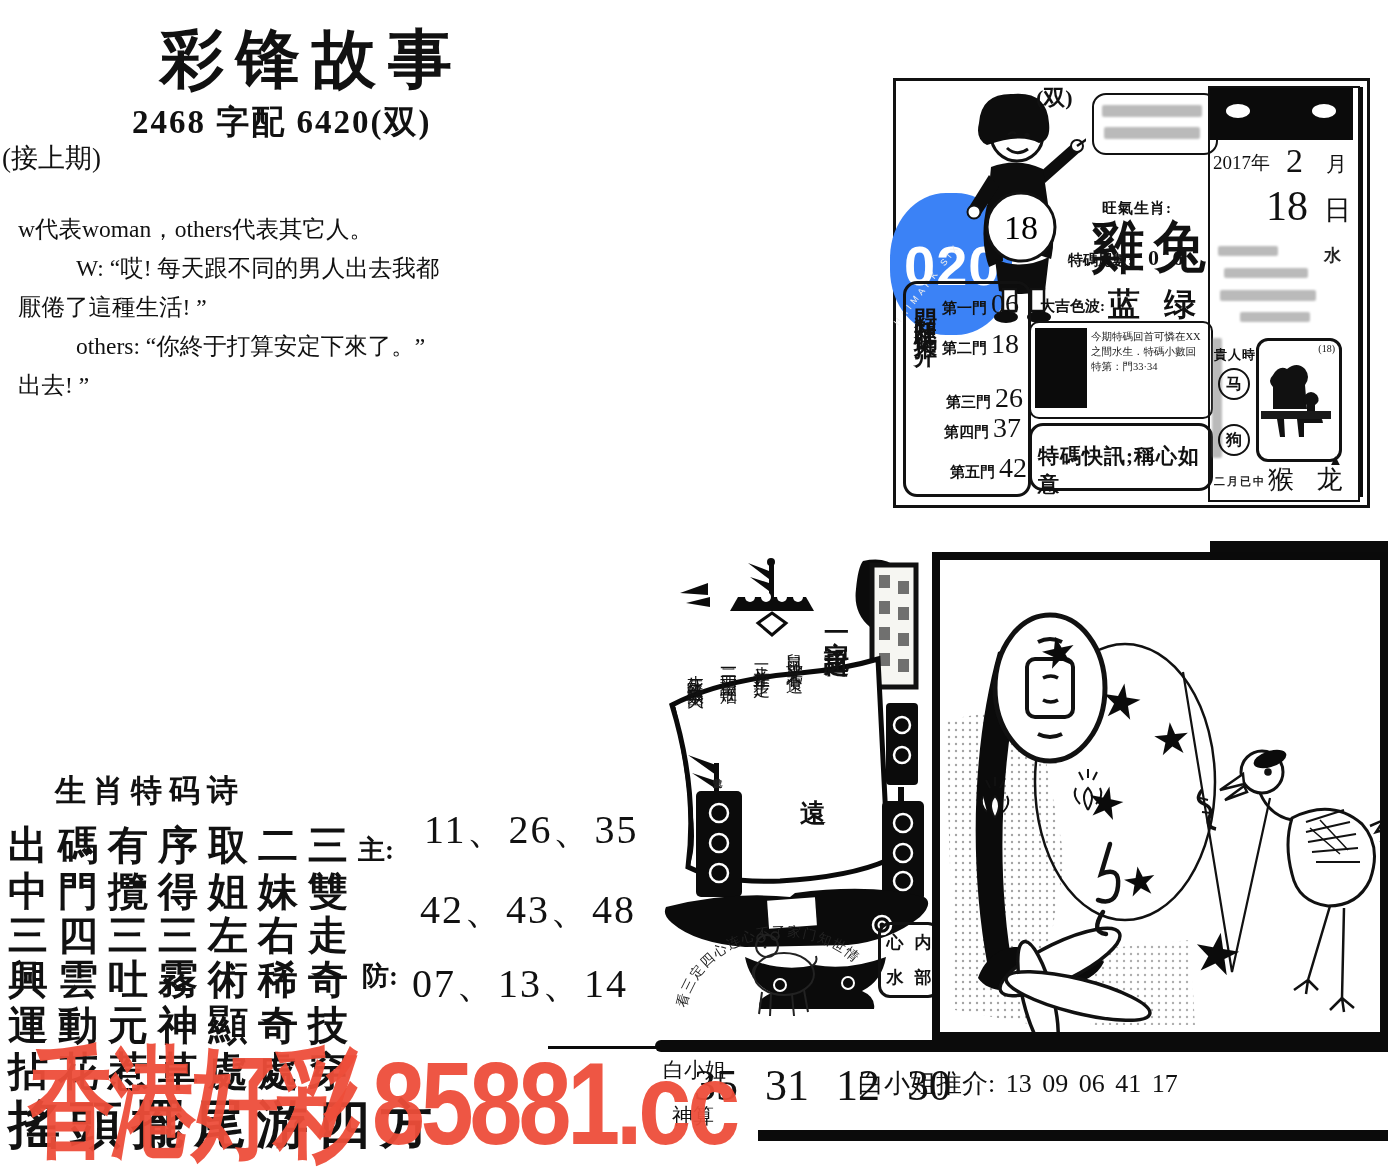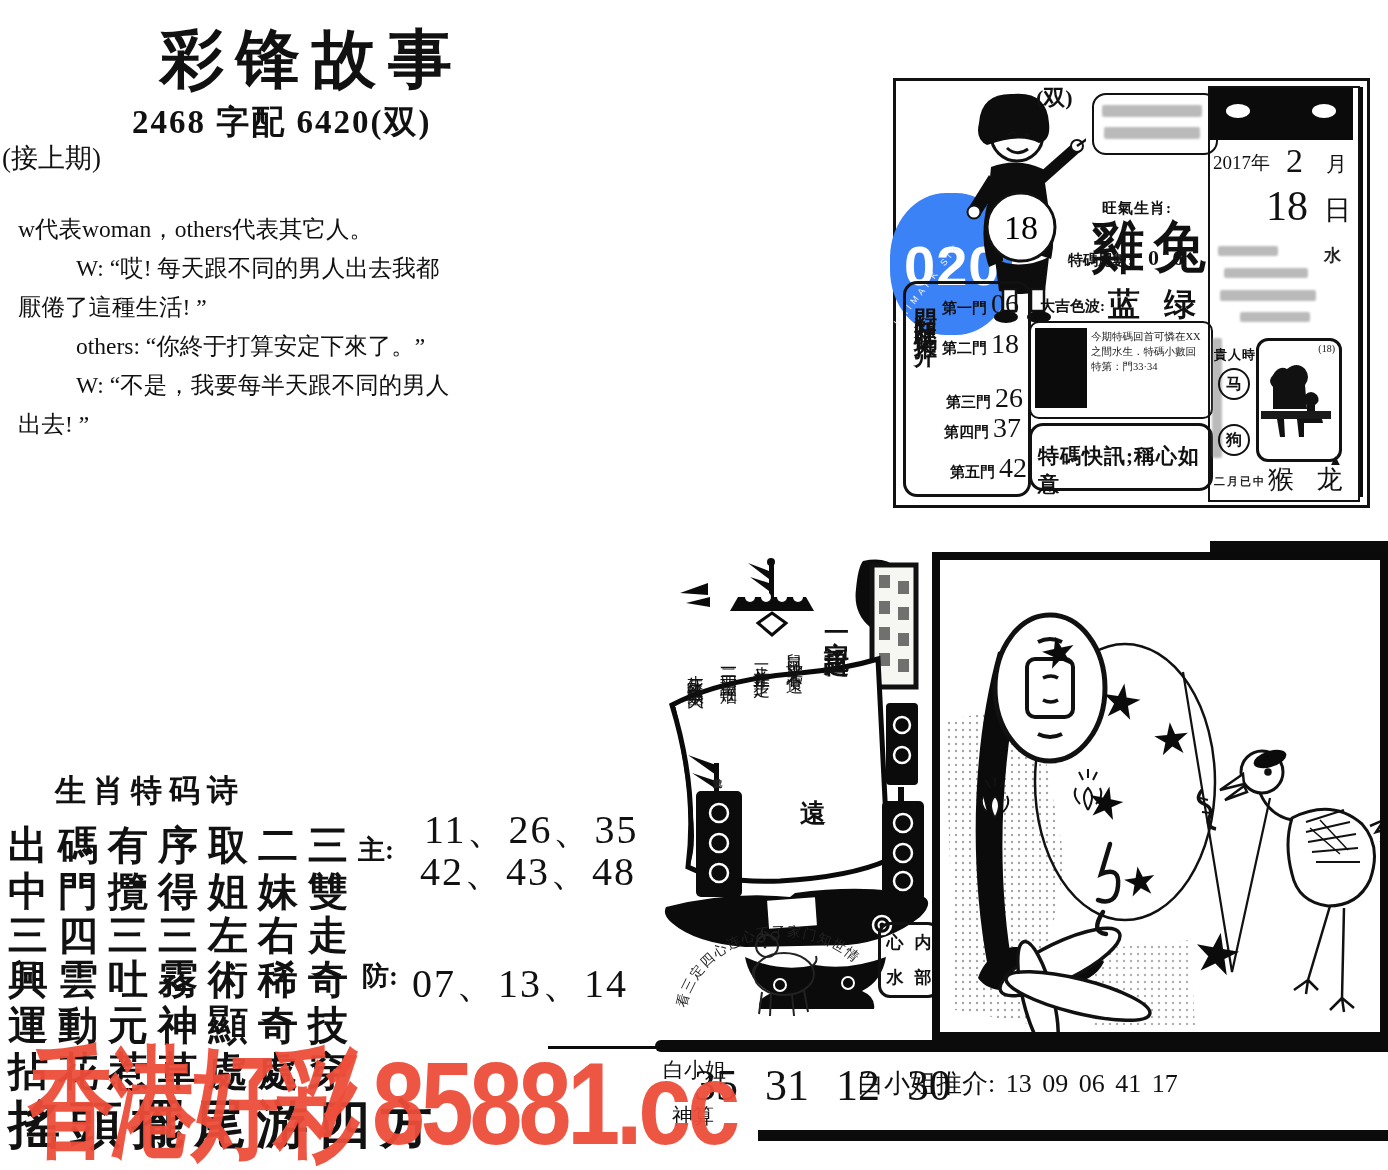--- a/index.html
+++ b/index.html
@@ -26,21 +26,20 @@
 
   <div class="abs b" style="left:160px;top:16px;font-size:64px;letter-spacing:12px;">彩锋故事</div>
   <div class="abs b" style="left:132px;top:100px;font-size:33px;letter-spacing:2px;">2468 字配 6420(双)</div>
   <div class="abs" style="left:2px;top:140px;font-size:27px;">(接上期)</div>
 
   <div class="abs" style="left:18px;top:210px;width:486px;font-size:23.5px;line-height:39px;">
     <div>w代表woman，others代表其它人。</div>
     <div style="padding-left:58px;">W: “哎! 每天跟不同的男人出去我都</div>
     <div>厭倦了這種生活! ”</div>
     <div style="padding-left:58px;">others: “你終于打算安定下來了。”</div>
-    <div style="padding-left:58px;">W: “不是，我要每半天跟不同的男人</div>
     <div>出去! ”</div>
   </div>
 
   <div class="abs cal-box" style="left:893px;top:78px;width:471px;height:424px;">
 
     <div class="abs" style="left:-6px;top:112px;width:122px;height:142px;background:#3b82f6;border-radius:46%;">
       <div class="abs sans b" style="left:14px;top:40px;font-size:56px;color:#fff;letter-spacing:1px;">020</div>
       <div class="abs sans" style="left:-14px;top:86px;font-size:9px;color:#eee;letter-spacing:4px;transform:rotate(-52deg);">HAIMARK SIX</div>
     </div>
 
@@ -323,21 +322,21 @@
   <div class="abs b" style="left:8px;top:818px;font-size:40px;letter-spacing:10px;">出碼有序取二三</div>
   <div class="abs b" style="left:8px;top:864px;font-size:40px;letter-spacing:10px;">中門攬得姐妹雙</div>
   <div class="abs b" style="left:8px;top:908px;font-size:40px;letter-spacing:10px;">三四三三左右走</div>
   <div class="abs b" style="left:8px;top:952px;font-size:40px;letter-spacing:10px;">興雲吐霧術稀奇</div>
   <div class="abs b" style="left:8px;top:998px;font-size:40px;letter-spacing:10px;">運動元神顯奇技</div>
   <div class="abs b" style="left:8px;top:1044px;font-size:40px;letter-spacing:10px;">拈花惹草處處穿</div>
   <div class="abs b" style="left:8px;top:1090px;font-size:52px;letter-spacing:10px;text-align:right;">搖頭擺尾游四方</div>
 
   <div class="abs b" style="left:358px;top:832px;font-size:27px;">主:</div>
   <div class="abs" style="left:424px;top:802px;font-size:40px;letter-spacing:2px;">11、26、35</div>
-  <div class="abs" style="left:420px;top:844px;font-size:40px;letter-spacing:2px;">42、43、48</div>
+  <div class="abs" style="left:420px;top:882px;font-size:40px;letter-spacing:2px;">42、43、48</div>
   <div class="abs b" style="left:362px;top:958px;font-size:27px;">防:</div>
   <div class="abs" style="left:412px;top:956px;font-size:40px;letter-spacing:2px;">07、13、14</div>
   <div class="abs bar" style="left:548px;top:1046px;width:112px;height:3px;"></div>
 
   <div class="abs bar" style="left:655px;top:1040px;width:733px;height:12px;border-radius:6px 0 0 6px;"></div>
   <div class="abs" style="left:663px;top:1056px;font-size:21px;">白小姐</div>
   <div class="abs" style="left:672px;top:1102px;font-size:21px;">神算</div>
   <div class="abs" style="left:694px;top:1060px;font-size:44px;word-spacing:16px;">35 31 12 30</div>
   <div class="abs" style="left:858px;top:1066px;font-size:26px;word-spacing:4px;">白小姐推介: 13 09 06 41 17</div>
   <div class="abs bar" style="left:758px;top:1130px;width:630px;height:11px;"></div>

